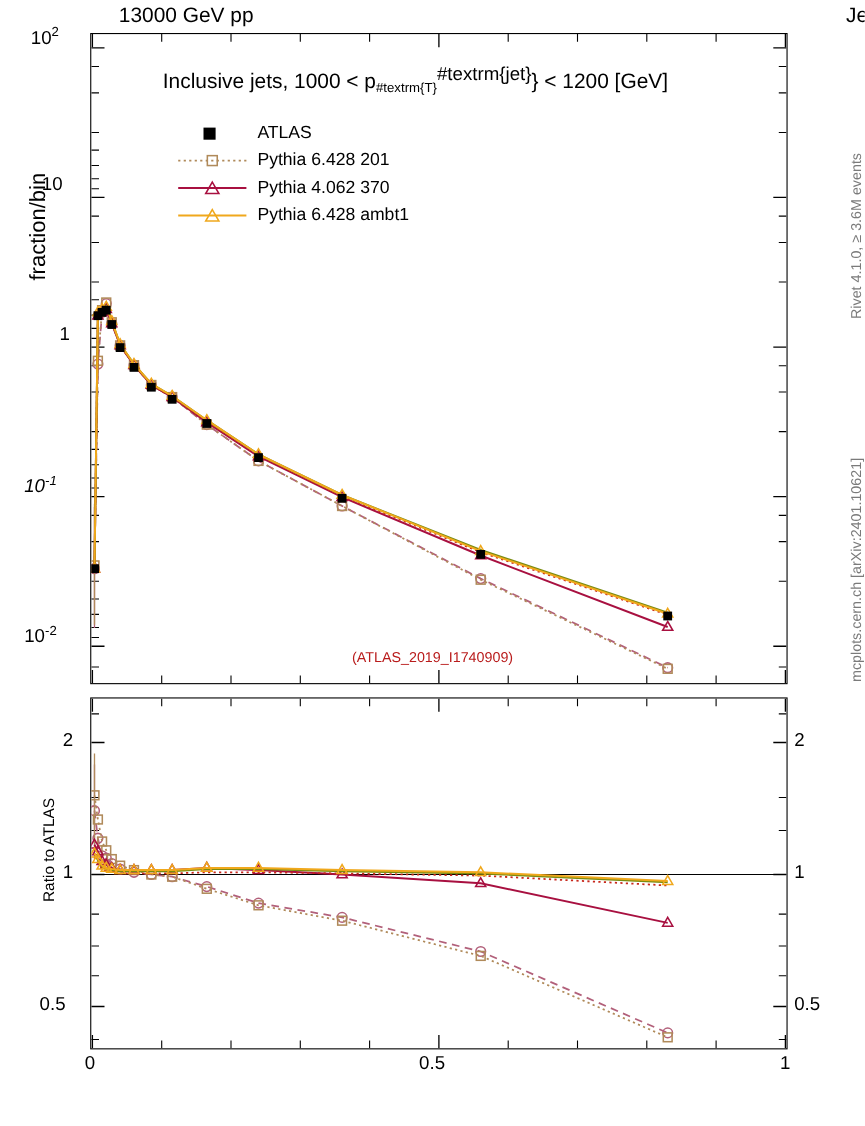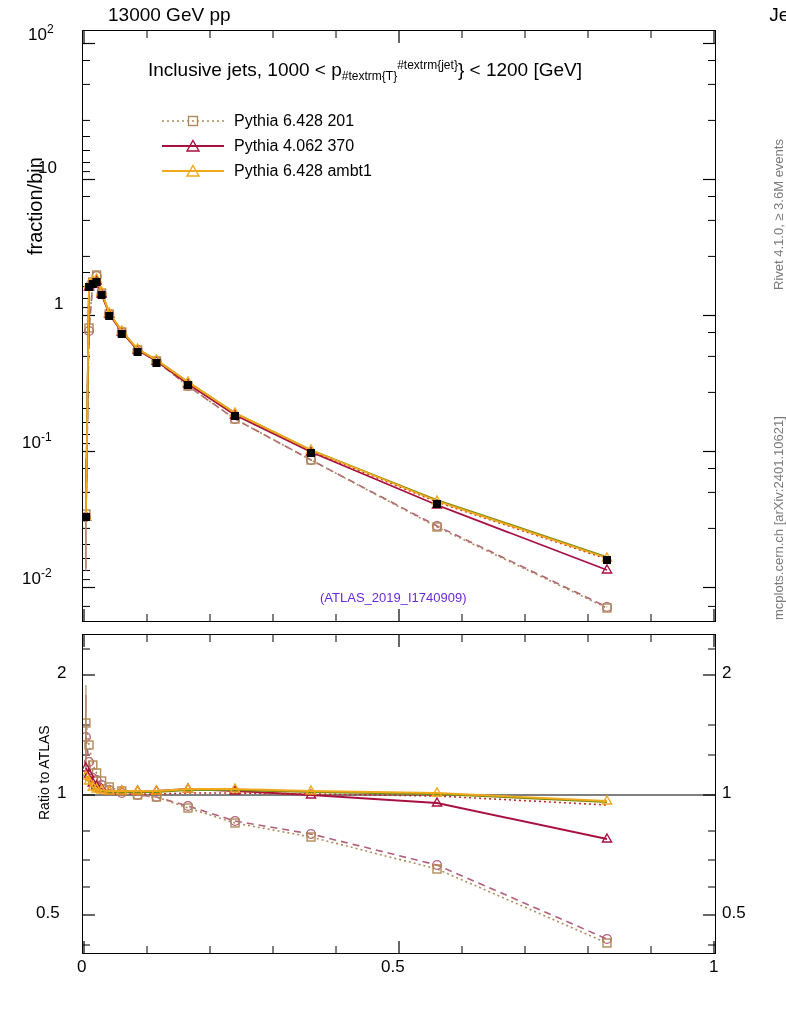--- a/index.html
+++ b/index.html
@@ -18,32 +18,32 @@
 
   
   .panel{position:absolute;border:1px solid #000;background:#fff;box-sizing:border-box;}
   #main-panel{left:82px;top:30px;width:634px;height:592px;}
   #ratio-panel{left:82px;top:634px;width:634px;height:320px;}
 
   svg{display:block;}
 
   .axis-label{font-size:18px;}
   .tick-label{font-size:17px;}
-  .small-note{font-size:13px;color:#6d28d9;}
+  .small-note{font-size:13px;color:#b91c1c;}
 
   
   #legend{position:absolute;left:160px;top:108px;font-size:16px;line-height:25px;}
   .leg-row{height:25px;display:flex;align-items:center;}
   .leg-key{width:66px;height:20px;position:relative;margin-right:8px;}
   .leg-key svg{position:absolute;left:0;top:0;}
   .leg-txt{white-space:nowrap;}
 
   #title-main{position:absolute;left:148px;top:58px;font-size:19px;}
   #title-main .sub{font-size:12px;vertical-align:-4px;text-align:right;}
-  #title-main .sup{font-size:12px;vertical-align:7px;}
+  #title-main .sup{font-size:17px;vertical-align:7px;}
 
   #watermark{position:absolute;left:320px;top:590px;}
 
   #ylabel-main{position:absolute;left:24px;top:255px;font-size:20px;}
   #ylabel-ratio{position:absolute;left:36px;top:820px;font-size:14px;}
   #xlabel{position:absolute;right:22px;top:984px;font-size:25px;}
 </style>
 </head>
 <body>
 
@@ -265,28 +265,36 @@
           <rect x="224" y="418" width="8" height="8"></rect>
         <rect x="350" y="469" width="8" height="8"></rect>
           <rect x="520" y="525" width="8" height="8"></rect>
       </g>
     </svg>
   </div>
 
   <div class="txt tick-label" style="left:28px;top:22px;">10<sup style="font-size:12px">2</sup></div>
   <div class="txt tick-label" style="left:38px;top:158px;">10</div>
   <div class="txt tick-label" style="left:54px;top:294px;">1</div>
-  <div class="txt tick-label" style="left:22px;top:430px;">10<sup style="font-size:12px">-1</sup></div>
+  <div class="txt tick-label" style="left:22px;top:430px;font-style:italic;">10<sup style="font-size:12px">-1</sup></div>
   <div class="txt tick-label" style="left:22px;top:566px;">10<sup style="font-size:12px">-2</sup></div>
 
   <div id="title-main">
     <span>Inclusive jets, 1000 &lt; p</span><span class="sub">#textrm{T}</span><span class="sup">#textrm{jet}</span><span>} &lt; 1200 [GeV]</span>
   </div>
 
   <div id="legend">
+    <div class="leg-row">
+      <span class="leg-key">
+        <svg width="66" height="20">
+            <rect x="25" y="5" width="11" height="11" fill="#000"></rect>
+          </svg>
+      </span>
+      <span class="leg-txt">ATLAS</span>
+    </div>
     <div class="leg-row">
       <span class="leg-key">
         <svg width="66" height="20">
           <line x1="2" y1="10" x2="64" y2="10" stroke="#b08a5a" stroke-width="1.6" stroke-dasharray="2,3"></line>
           <rect x="28.5" y="5.5" width="9" height="9" fill="none" stroke="#b08a5a" stroke-width="1.4"></rect>
         </svg>
       </span>
       <span class="leg-txt">Pythia 6.428 201</span>
     </div>
     <div class="leg-row">

